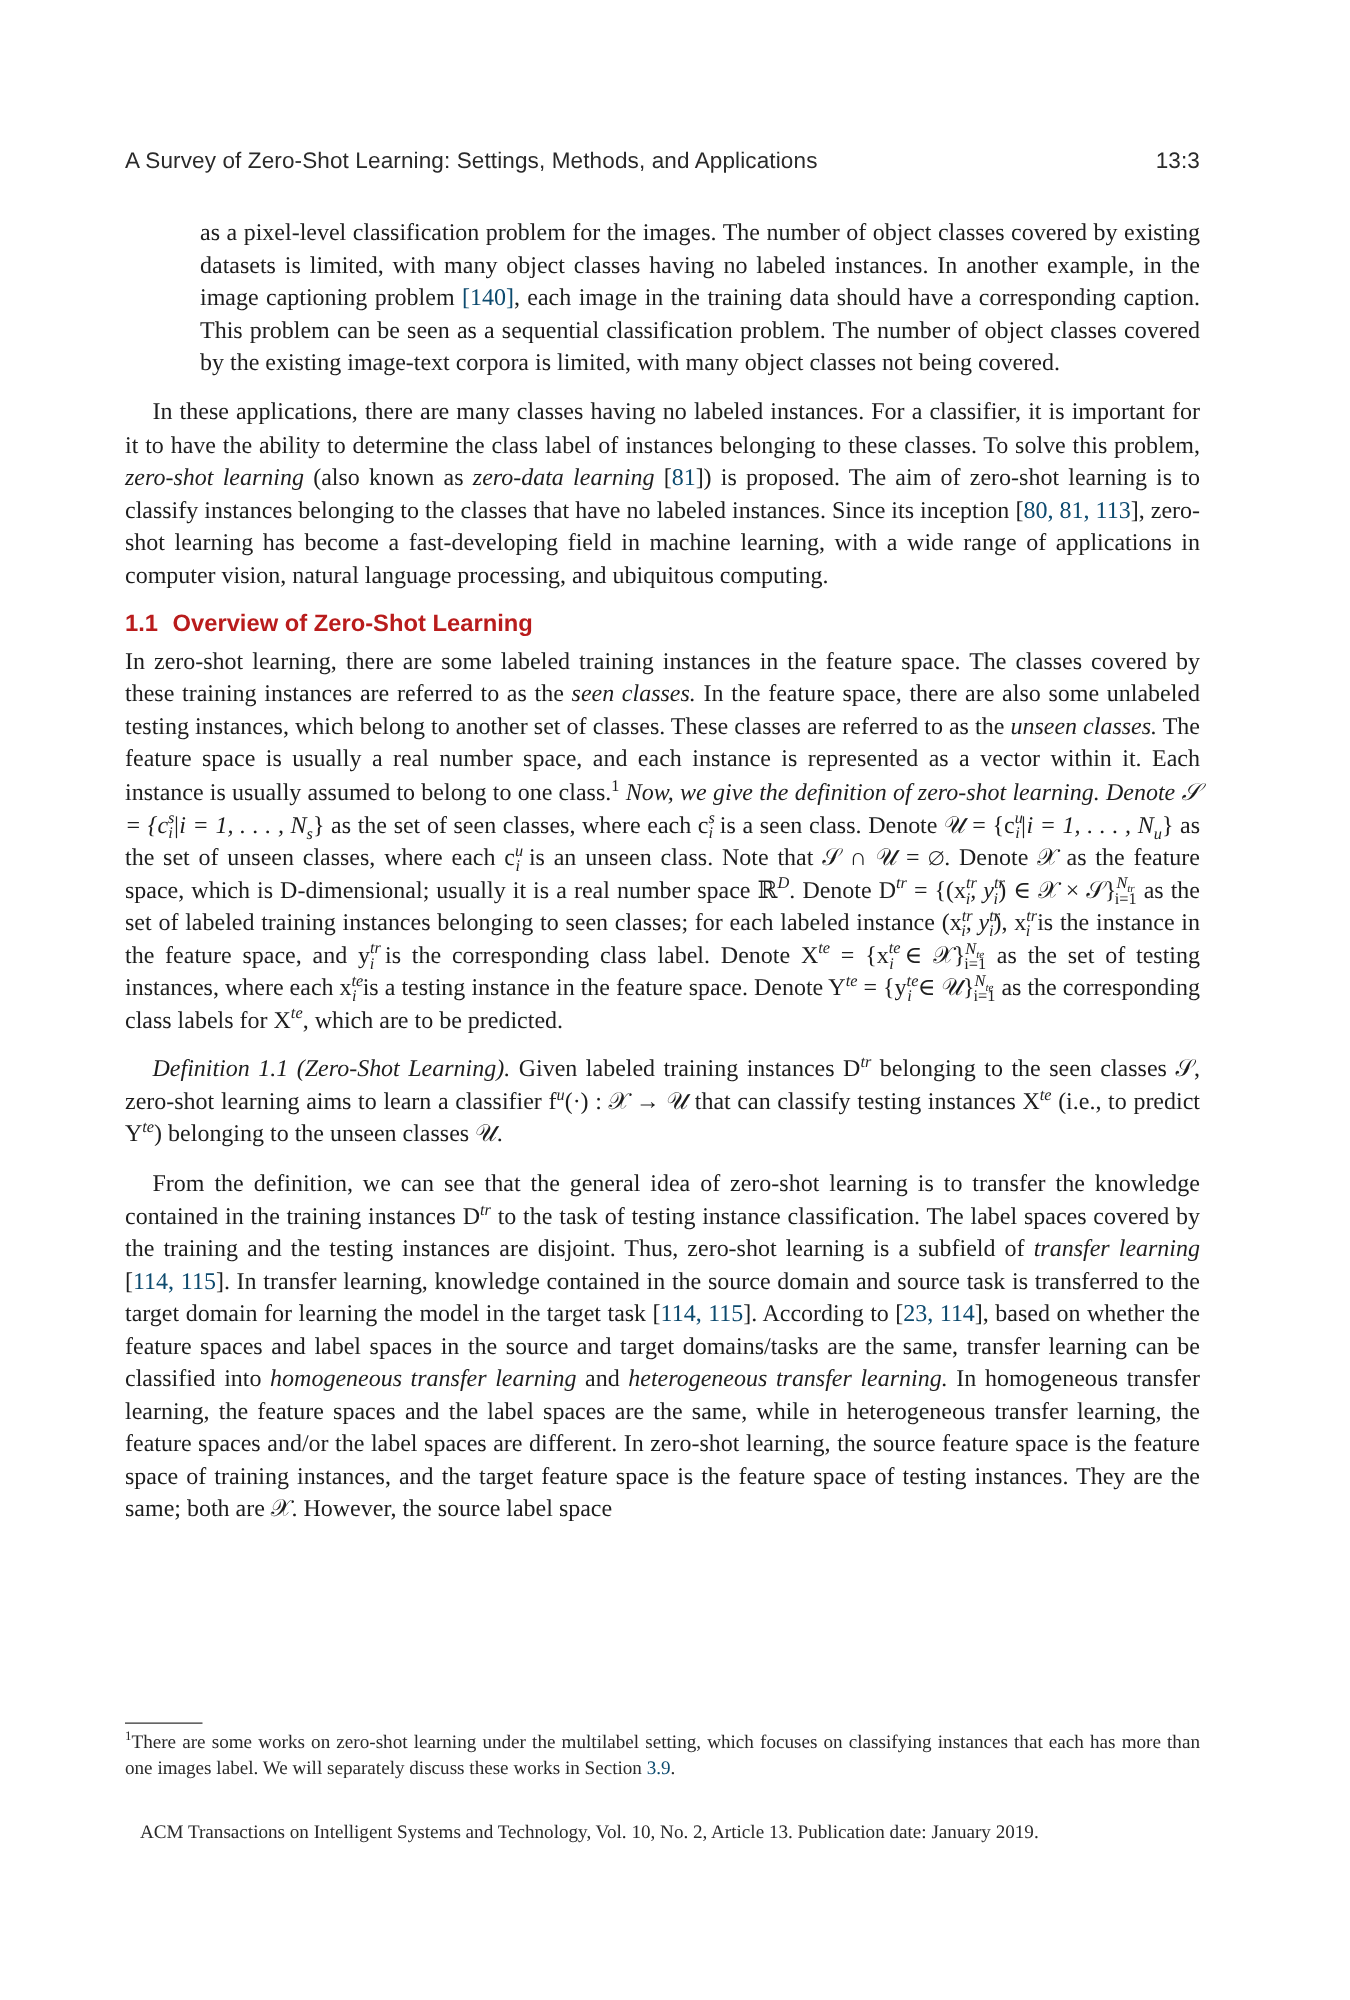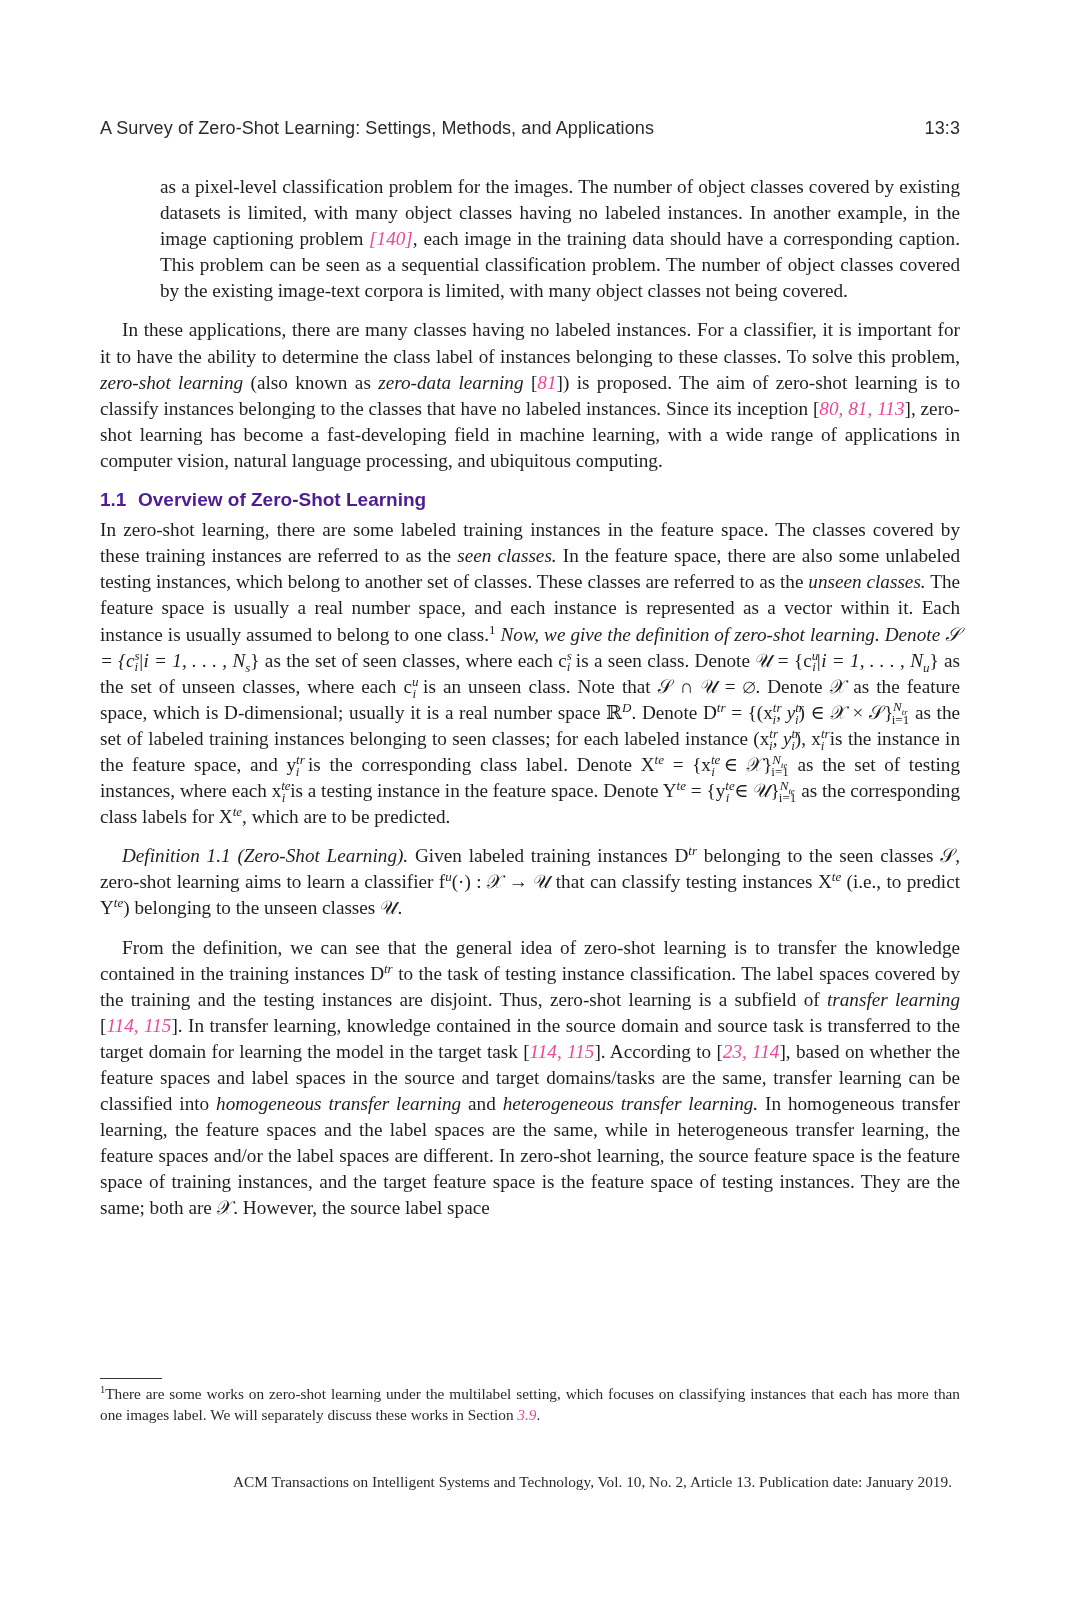--- a/index.html
+++ b/index.html
@@ -16,38 +16,38 @@
     font-size: 18px; color: #2a2a2a; letter-spacing: 0.1px;
   }
   .body {
     position: absolute; left: 100px; top: 174px; width: 860px;
     font-size: 19.2px; line-height: 26.1px; text-align: justify;
   }
   .body p { margin: 0; }
   .indent-block { margin-left: 60px !important; margin-bottom: 13px !important; }
   .para { text-indent: 22px; margin-bottom: 13px !important; }
   .noindent { text-indent: 0; }
-  .cite { color: #ec4899; font-style: italic; }
+  .cite { color: #0c4a6e; }
   .section-title {
     font-family: "Liberation Sans", "DejaVu Sans", sans-serif;
-    font-weight: bold; font-size: 19px; margin: 8px 0 4px 0; color: #4c1d95;
+    font-weight: bold; font-size: 19px; margin: 8px 0 4px 0; color: #b91c1c;
   }
   .section-title .num { display: inline-block; width: 38px; }
   em, .it { font-style: italic; font-family: Liberation Serif, serif; }
   sup, sub { font-size: 0.68em; line-height: 0; }
   .footnote-rule {
     position: absolute; left: 100px; top: 1378px; width: 62px; height: 1px; background: #333;
   }
   .footnote {
     position: absolute; left: 100px; top: 1383px; width: 860px;
     font-size: 15.3px; line-height: 21px; color: #2a2a2a; text-align: justify;
   }
   .footer {
-    position: absolute; left: 92px; top: 1457px; width: 860px; text-align: right;
-    font-size: 15.3px; color: #2a2a2a; margin-top: 16px;
+    position: absolute; left: 112px; top: 1457px; width: 860px; text-align: left;
+    font-size: 15.3px; color: #2a2a2a;
   }
 </style>
 </head>
 <body>
 
 <div class="page">
 
   <div class="running-head">
     <span>A Survey of Zero-Shot Learning: Settings, Methods, and Applications</span>
     <span>13:3</span>

